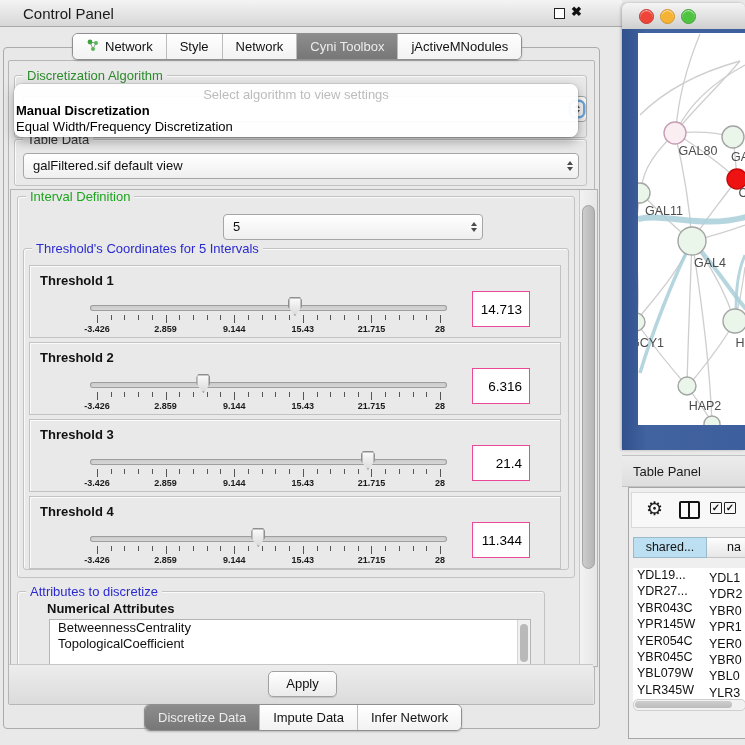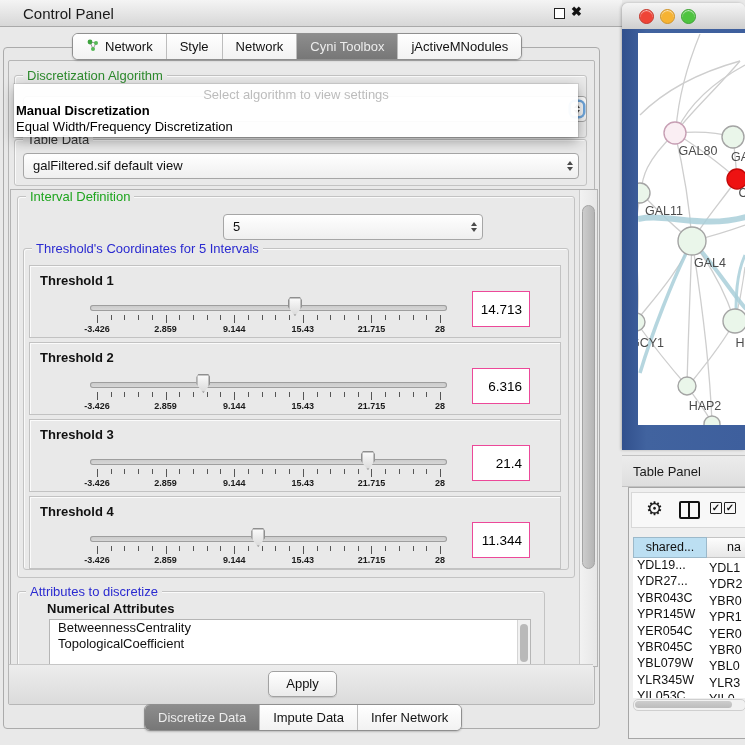--- a/index.html
+++ b/index.html
@@ -33,21 +33,21 @@
   .combo{position:absolute;background:linear-gradient(#ffffff,#efefef);border:1px solid #a6a6a6;
     border-radius:4px;font-size:13px;color:#111;}
   .combo .val{position:absolute;left:9px;top:0;line-height:23px;}
   .stepper{position:absolute;right:5px;top:50%;transform:translateY(-50%);
     display:flex;flex-direction:column;align-items:center;gap:2px;}
   .arr-up{width:0;height:0;border-left:3.5px solid transparent;border-right:3.5px solid transparent;border-bottom:4.5px solid #4a4a4a;}
   .arr-dn{width:0;height:0;border-left:3.5px solid transparent;border-right:3.5px solid transparent;border-top:4.5px solid #4a4a4a;}
 
   
   #algo-popup{left:14px;top:84px;width:564px;height:53px;background:rgba(255,255,255,.95);
-    border-radius:0;box-shadow:0 4px 12px rgba(0,0,0,.35),0 0 0 1px rgba(0,0,0,.08);z-index:30;}
+    border-radius:8px;box-shadow:0 4px 12px rgba(0,0,0,.35),0 0 0 1px rgba(0,0,0,.08);z-index:30;}
   #algo-popup .prompt{position:absolute;left:0;top:3px;width:100%;text-align:center;color:#bcbcbc;font-size:13px;}
   #algo-popup .opt{position:absolute;left:2px;font-size:13px;color:#000;white-space:nowrap;}
   #algo-popup .opt.b{font-weight:bold;}
 
   
   #viewport{left:10px;top:189px;width:586px;height:476px;border:1px solid #b3b3b3;background:#e9e9e9;overflow:hidden;}
   .vscroll{position:absolute;background:linear-gradient(90deg,#f2f2f2,#e6e6e6);border-left:1px solid #c9c9c9;}
   .vthumb{position:absolute;border-radius:7px;background:linear-gradient(90deg,#cdcdcd,#b5b5b5);border:1px solid #a3a3a3;}
 
   
@@ -96,21 +96,21 @@
   #gear-icon{position:absolute;left:14px;top:4px;font-size:19px;color:#1b1b1b;line-height:24px;}
   #cols-icon{position:absolute;left:47px;top:8px;width:17px;height:14px;border:2px solid #111;border-radius:2px;}
   #cols-icon::after{content:"";position:absolute;left:6.5px;top:0;width:2px;height:100%;background:#111;}
   .cb-icon{position:absolute;top:9px;width:10px;height:10px;border:1.5px solid #222;border-radius:1px;
     font-size:10px;line-height:10px;text-align:center;font-weight:bold;color:#111;}
   #thead{position:absolute;left:4px;top:49px;width:113px;height:21px;display:flex;overflow:hidden;}
   #th1{width:74px;background:#bcdff2;border:1px solid #9cb9ca;box-sizing:border-box;
     text-align:center;font-size:12.5px;line-height:19px;}
   #th2{flex:1;background:linear-gradient(#fdfdfd,#e7e7e7);border:1px solid #c4c4c4;border-left:none;box-sizing:border-box;
     font-size:12.5px;line-height:19px;padding-left:20px;white-space:nowrap;}
-  #tgrid{position:absolute;left:4px;top:70px;width:113px;height:140px;background:#fff;overflow:hidden;}
+  #tgrid{position:absolute;left:4px;top:80px;width:113px;height:140px;background:#fff;overflow:hidden;}
   .trow{height:16.4px;font-size:12.5px;white-space:nowrap;}
   .trow .c1{display:inline-block;width:72px;padding-left:4px;overflow:hidden;}
   .trow .c2{display:inline-block;}
   #hscroll{position:absolute;left:4px;top:211px;width:111px;height:10px;background:#f1f1f1;border:1px solid #cfcfcf;border-radius:5px;}
   #hthumb{position:absolute;left:1px;top:1px;width:97px;height:7px;border-radius:4px;background:linear-gradient(#cdcdcd,#bcbcbc);}
 
   svg text{font-family:"Liberation Sans",sans-serif;}
   .bold13{font-size:13px;font-weight:bold;}
 </style>
 </head>

